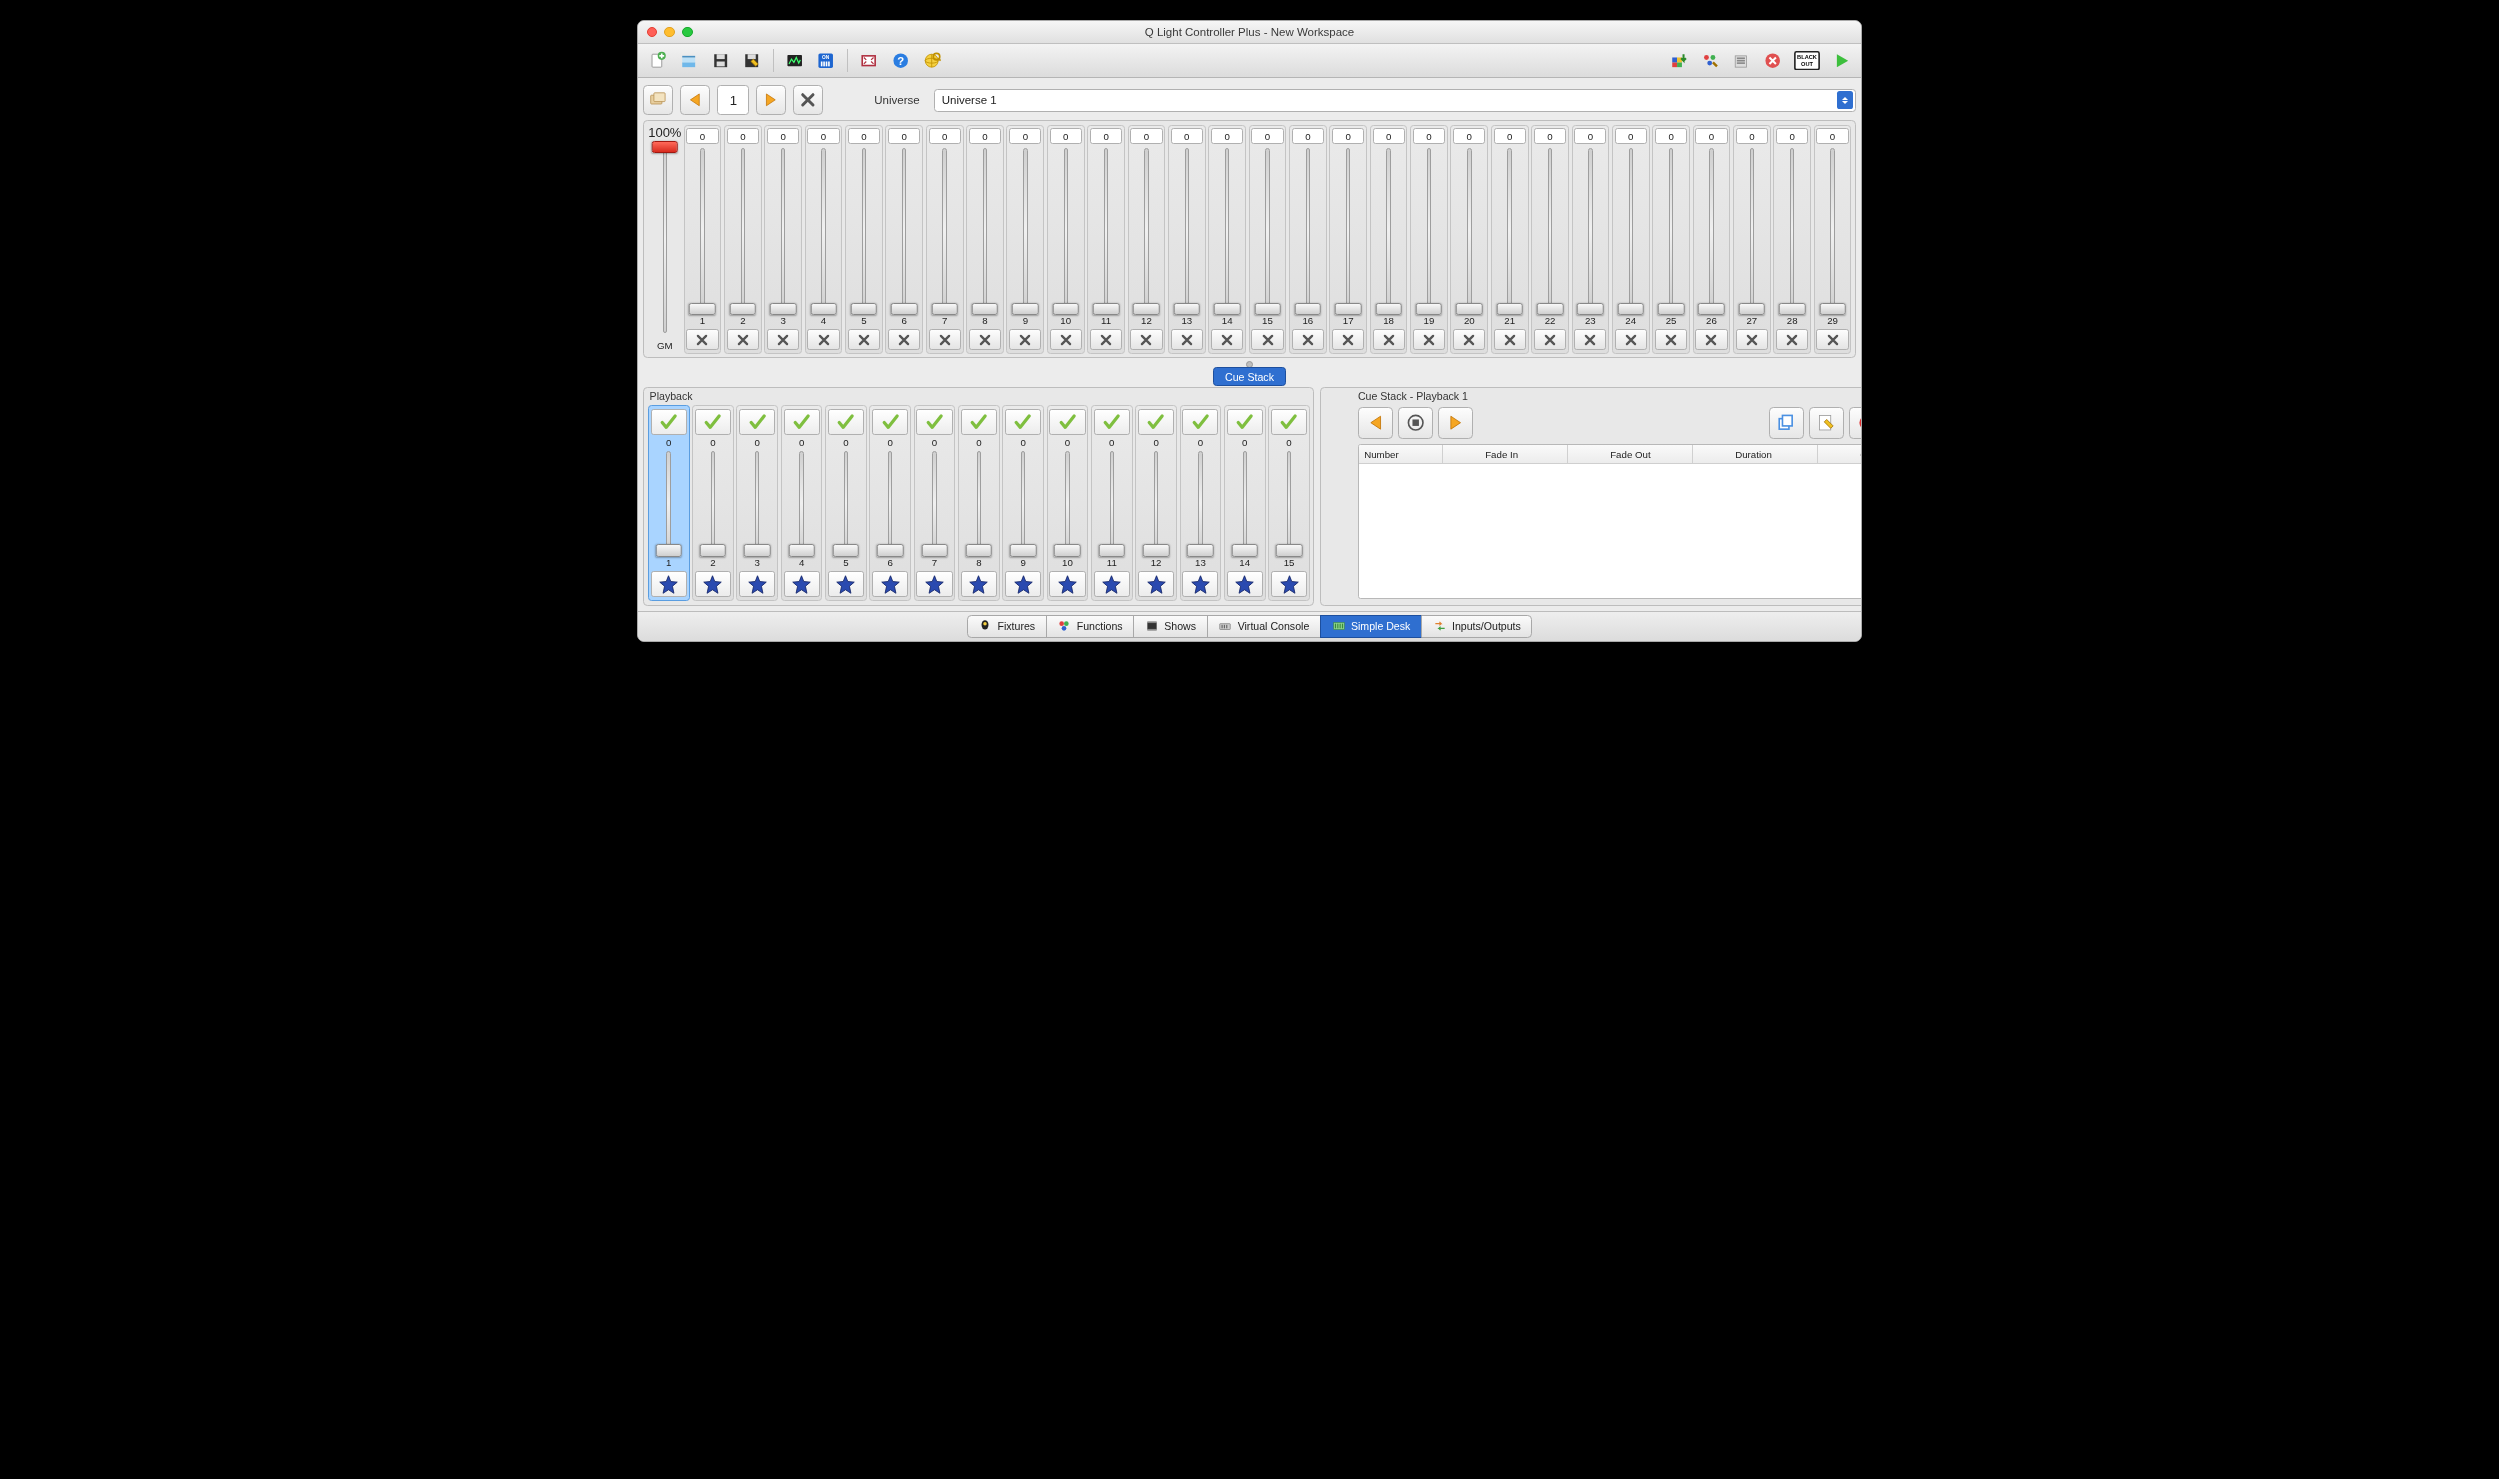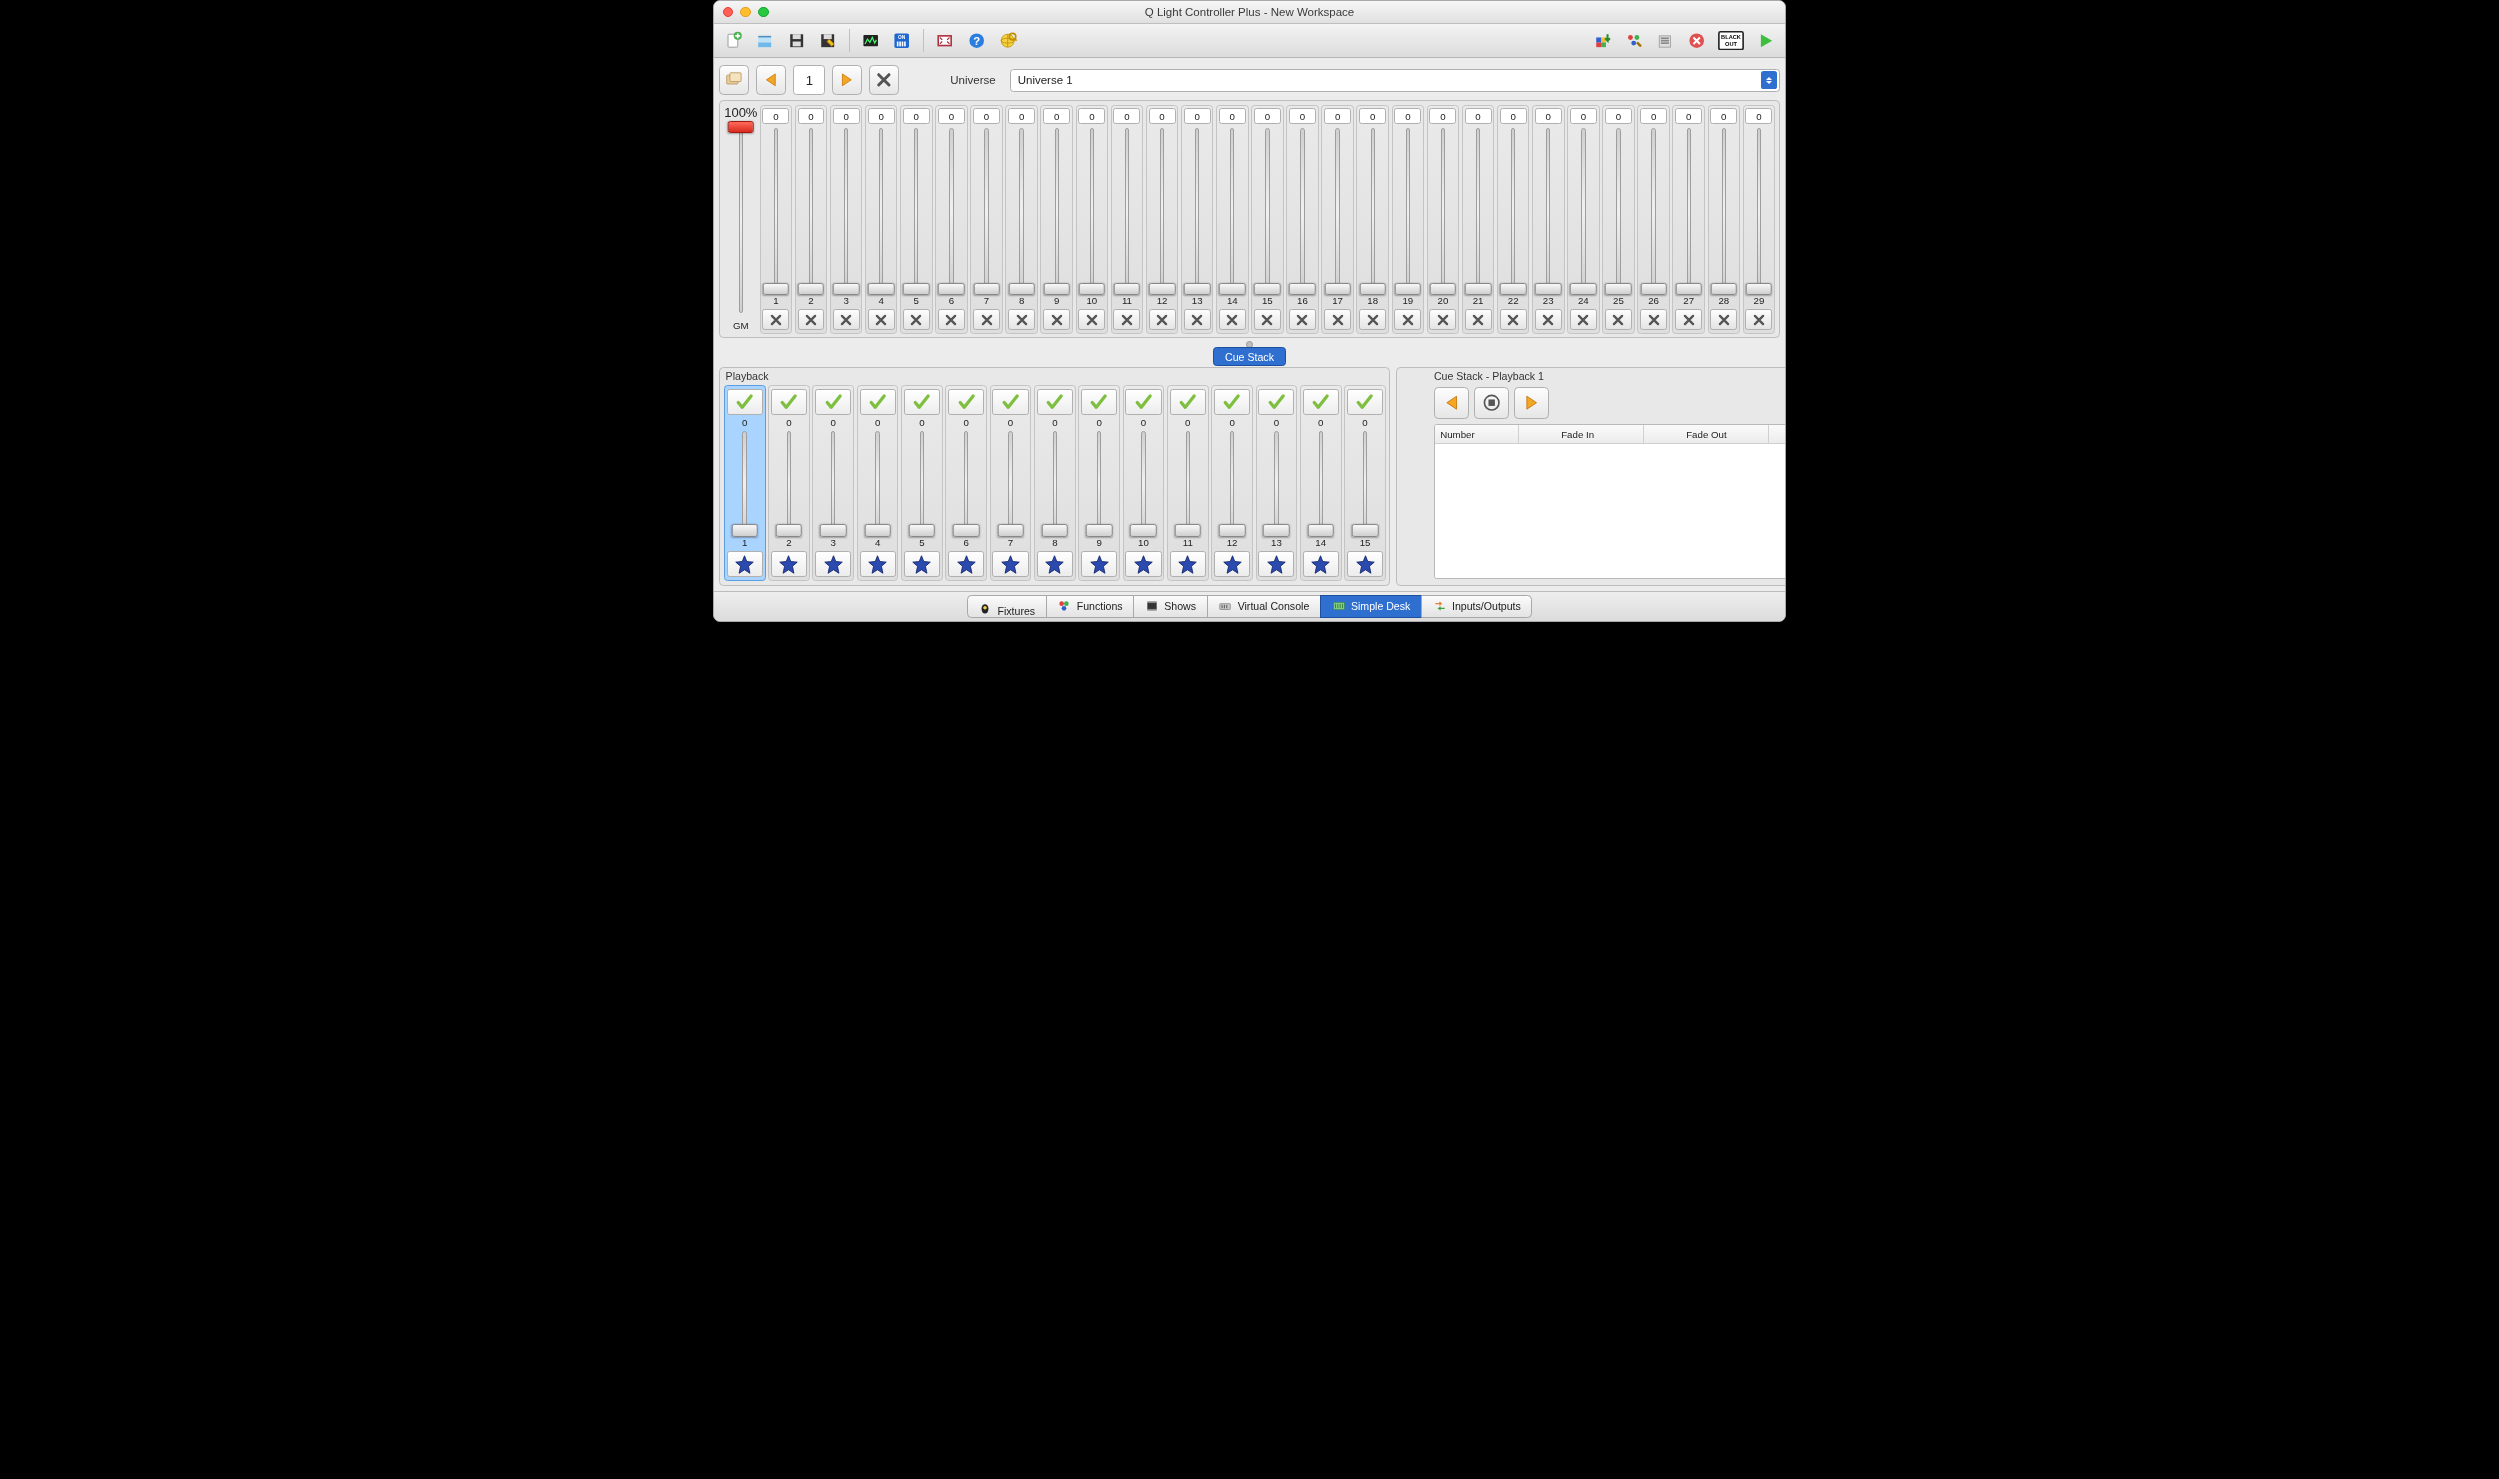--- a/index.html
+++ b/index.html
@@ -1,17 +1,17 @@
 <!DOCTYPE html>
 <html style="font-size:14px"><head>
 <meta charset="utf-8">
 <style>
 * { box-sizing: border-box; margin: 0; padding: 0; }
 body { background: #000; font-family: -apple-system, "Helvetica Neue", Arial, sans-serif; font-size: 11.5px; color: #222; display: flex; align-items: flex-start; justify-content: center; }
-.window { width: 1073px; margin: 0 auto; background: #ececec; border-radius: 7px; box-shadow: 0 8.8px 35px rgba(0,0,0,.6); overflow: hidden; border: 0.9px solid #aaa; }
+.window { width: 1225px; margin: 20px auto; background: #ececec; border-radius: 7px; box-shadow: 0 8.8px 35px rgba(0,0,0,.6); overflow: hidden; border: 0.9px solid #aaa; }
 .titlebar { height: 23px; background: linear-gradient(#f6f6f6,#e0e0e0); display: flex; align-items: center; padding: 0 8.8px; border-bottom: 0.9px solid #bfbfbf; position: relative; }
 .traffic { display: flex; gap: 7px; }
 .traffic span { width: 10.6px; height: 10.6px; border-radius: 50%; display: block; }
 .tl-close { background: #ff5f57; border:0.9px solid #e33e32; }
 .tl-min { background: #ffbd2e; border:0.9px solid #e0a020; }
 .tl-max { background: #28c940; border:0.9px solid #17a82c; }
 .title { position:absolute; left:0; right:0; text-align:center; font-size:11.5px; color:#3a3a3a; pointer-events:none;}
 .toolbar { height: 34px; background: linear-gradient(#f3f3f3,#dcdcdc); border-bottom:0.9px solid #b5b5b5; display:flex; align-items:center; padding:0 5.3px; gap:3.5px; }
 .tb-btn { width:28px; height:26.5px; display:flex; align-items:center; justify-content:center; border-radius:2.6px; }
 .tb-sep { width:0.9px; height:23px; background:#c0c0c0; margin:0 3.5px; }
@@ -63,21 +63,21 @@
 .cuestack-panel { flex:1; display:flex; flex-direction:column;padding-left:32px;}
 .cs-tools { display:flex; gap:5.3px; padding:5.3px; align-items:center;}
 .cs-btn { width:35px; height:32px; background:linear-gradient(#fdfdfd,#e6e6e6); border:0.9px solid #b0b0b0; border-radius:4.4px; display:flex; align-items:center; justify-content:center;}
 .cs-table { flex:1; margin:0 5.3px 5.3px 5.3px; background:#fff; border:0.9px solid #b8b8b8; border-radius:2.6px; min-height:132px; overflow:hidden;}
 .cs-head { display:flex; background:linear-gradient(#fafafa,#ececec); border-bottom:0.9px solid #cfcfcf; font-size:9.7px;gap:37px;}
 .cs-head div { padding:3.5px 5.3px; border-right:0.9px solid #d0d0d0; }
 .csc-num{width:84px}.csc-fi{width:88px}.csc-fo{width:88px}.csc-du{width:88px}.csc-cue{flex:1;border-right:none!important}
 
 .tabbar { height:30px; display:flex; align-items:center; justify-content:center; border-top:0.9px solid #bcbcbc; background:linear-gradient(#eee,#dcdcdc); gap:0;}
 .tab { height:23px; padding:0 10.6px; display:flex; align-items:center; gap:5.3px; border:0.9px solid #a8a8a8; background:linear-gradient(#fbfbfb,#e3e3e3); font-size:10.6px; margin-left:-0.9px;}
-.tab:first-child{border-radius:4.4px 0 0 4.4px; margin-left:0;align-items:flex-end;}
+.tab:first-child{border-radius:4.4px 0 0 4.4px; margin-left:0;}
 .tab:last-child{border-radius:0 4.4px 4.4px 0;}
 .tab.active { background:#2f6fd0; color:#fff; border-color:#1d4f9e;}
 
 
 .ico { width:19.4px; height:19.4px; }
 svg { display:block; }
 </style>
 </head>
 <body>
 

